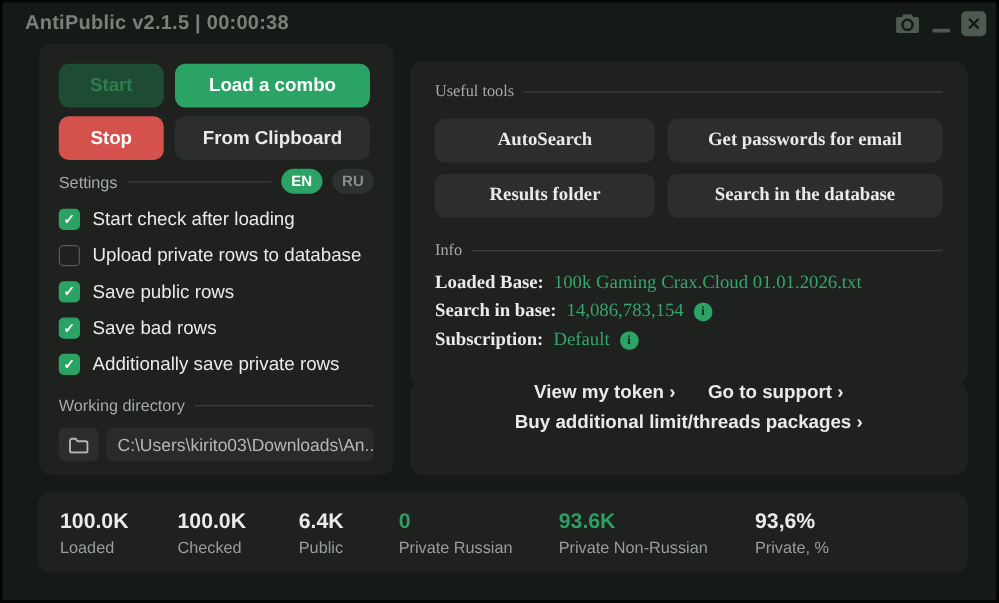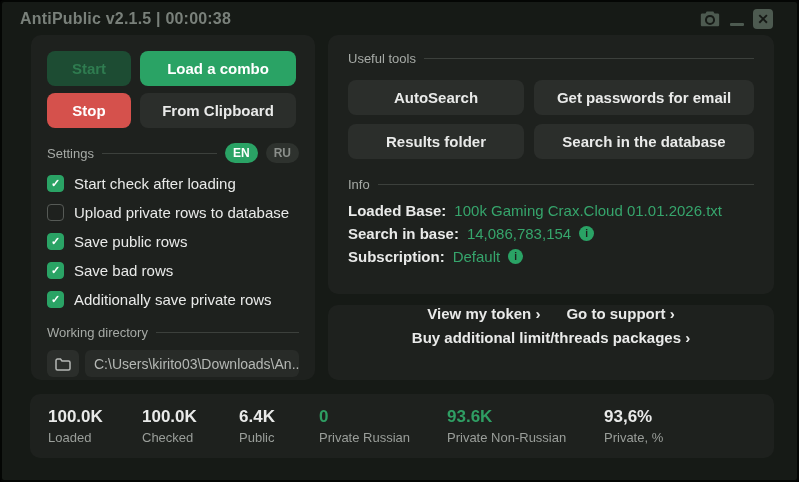--- a/index.html
+++ b/index.html
@@ -1,45 +1,45 @@
 <!DOCTYPE html>
 <html><head>
 <meta charset="utf-8">
 <style>
   html,body{margin:0;padding:0;background:#000;}
   body{width:799px;height:482px;overflow:hidden;font-family:"Liberation Sans",sans-serif;
        -webkit-font-smoothing:antialiased;}
   .window{position:absolute;top:0;left:0;width:795px;height:478px;border:2px solid #040604;
           background:#161a16;border-radius:4px;}
   
-  .titlebar{position:absolute;top:0;left:0;right:16px;height:34px;}
+  .titlebar{position:absolute;top:0;left:0;right:0;height:34px;}
   .title{position:absolute;left:18px;top:8px;font-size:16px;font-weight:bold;color:#79807a;letter-spacing:.2px;}
   .tb-icons{position:absolute;right:8px;top:4px;display:flex;align-items:center;gap:9px;height:26px;}
   .cam{width:22px;height:22px;display:block;}
   .min-btn{width:14px;height:22px;position:relative;cursor:pointer;}
   .min-btn::after{content:"";position:absolute;left:0;right:0;bottom:4px;height:3px;background:#4d5a50;border-radius:1px;}
   .close-btn{width:20px;height:20px;background:#4d5a50;border-radius:4px;display:flex;align-items:center;
              justify-content:center;color:#151815;font-size:14px;font-weight:bold;line-height:1;cursor:pointer;}
   
   .panel{position:absolute;background:#1e211e;border-radius:10px;box-sizing:border-box;}
   .left-panel{left:29px;top:33px;width:284px;height:345px;padding:16px;}
-  .right-panel{left:326px;top:33px;width:446px;height:259px;padding:16px 20px;}
+  .right-panel{left:326px;top:47px;width:446px;height:259px;padding:16px 20px;font-family:Liberation Serif, serif;}
   .links-panel{left:326px;top:303px;width:446px;height:75px;display:flex;flex-direction:column;
                align-items:center;gap:7px;}
   .stats-panel{left:28px;top:392px;width:744px;height:64px;display:flex;align-items:center;
                padding:0 18px;}
   
   .btn-grid{display:grid;grid-template-columns:84px 156px;gap:7px 9px;}
   .btn{height:35px;border-radius:8px;display:flex;align-items:center;justify-content:center;
        font-size:15px;cursor:pointer;user-select:none;}
   .btn-start{background:#1d4c33;color:#2f7c50;font-weight:bold;}
   .btn-load{background:#2aa365;color:#fff;font-weight:bold;}
   .btn-stop{background:#d5514c;color:#fff;font-weight:bold;}
   .btn-dark{background:#2b2e2b;color:#e9eae9;font-weight:bold;}
-  .section-row{display:flex;align-items:center;gap:8px;margin-top:15px;}
+  .section-row{display:flex;align-items:center;gap:8px;margin-top:7px;}
   .section-label{font-size:13px;color:#a6aaa6;white-space:nowrap;}
   .divider{flex:1;height:1px;background:#3c403c;}
   .lang-pill{font-size:12px;font-weight:bold;padding:3px 8px;border-radius:10px;cursor:pointer;}
   .lang-en{background:#2aa365;color:#fff;}
   .lang-ru{background:#2e322e;color:#8b8f8b;}
   .checks{margin-top:12px;display:flex;flex-direction:column;gap:12px;}
   .check-row{display:flex;align-items:center;gap:10px;cursor:pointer;}
   .checkbox{width:17px;height:17px;border-radius:4px;box-sizing:border-box;border:1.5px solid #565a56;
             flex:0 0 auto;display:flex;align-items:center;justify-content:center;}
   .checkbox.checked{background:#2aa365;border-color:#2aa365;}

